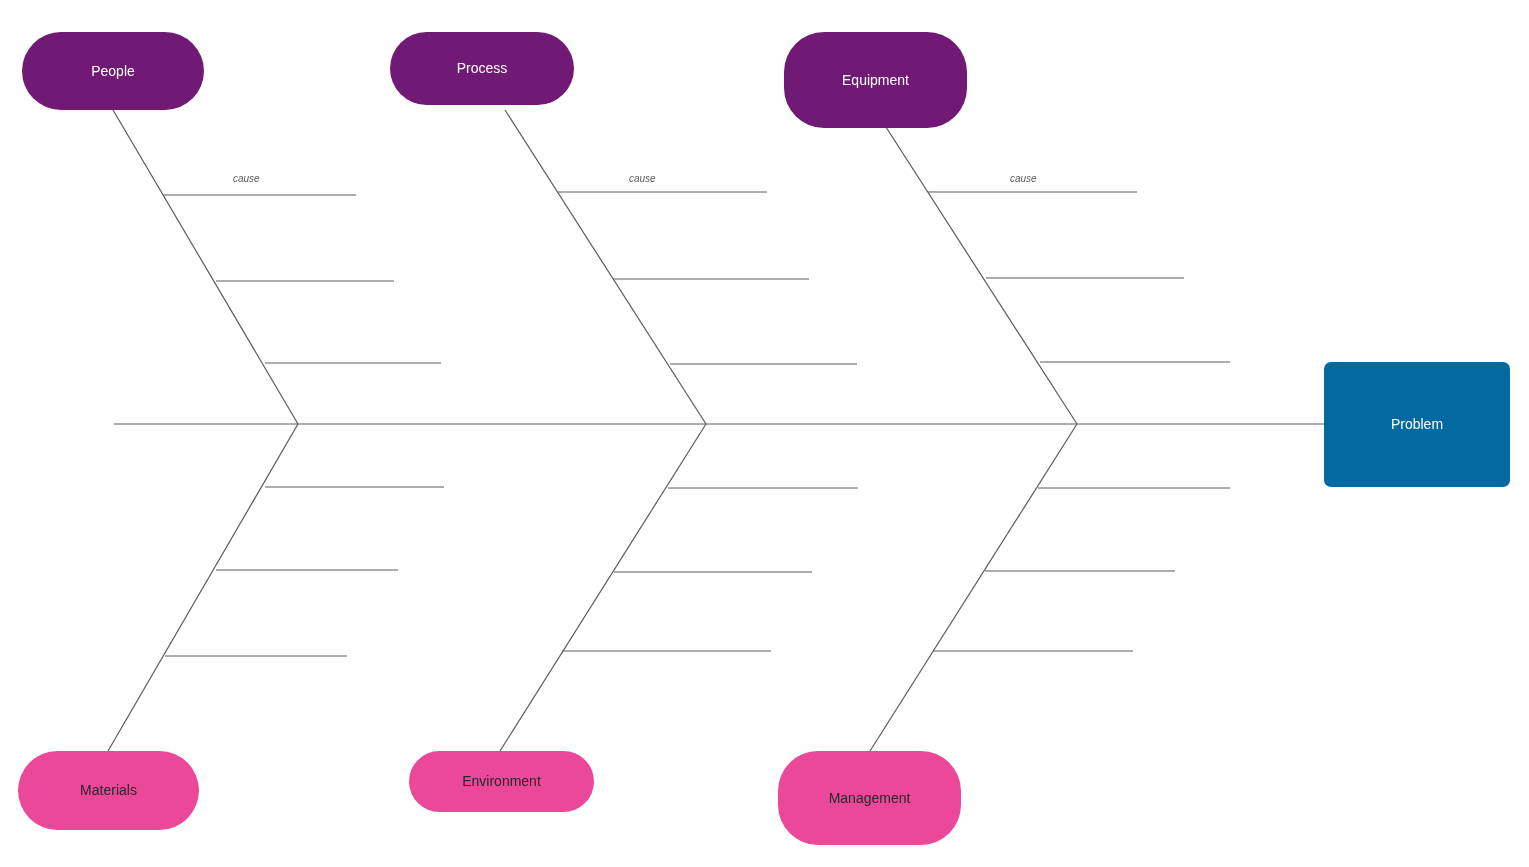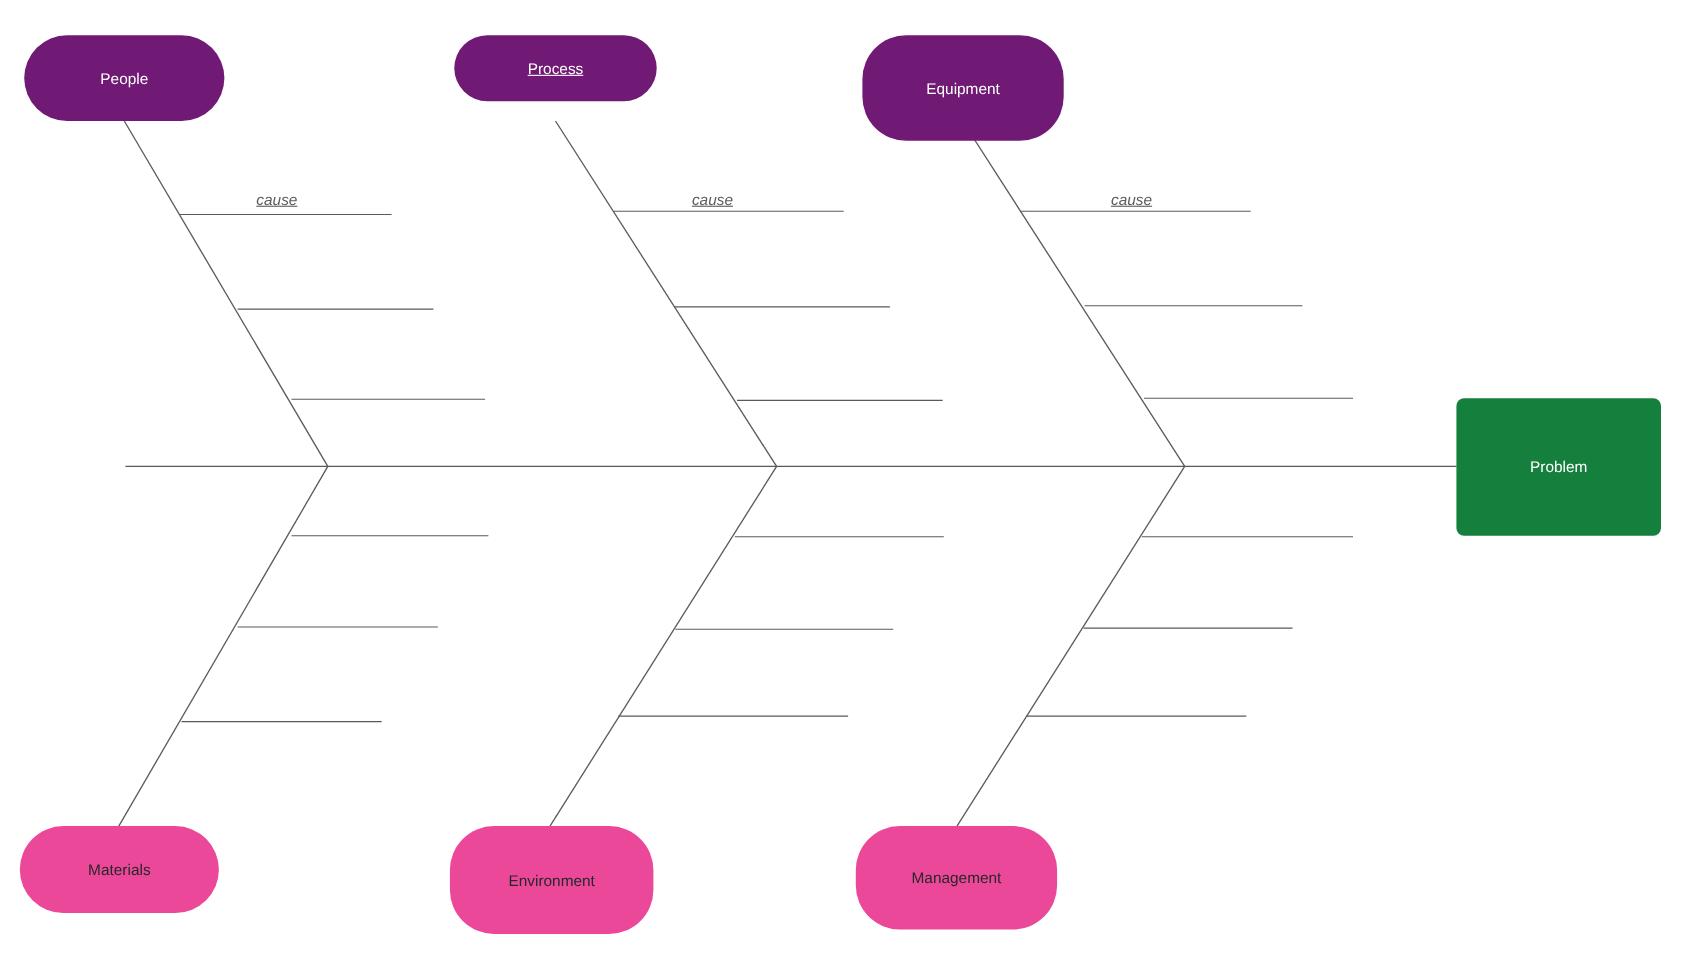--- a/index.html
+++ b/index.html
@@ -41,36 +41,35 @@
     background: #701a75;
     color: #ffffff;
     font-size: 14px;
   }
   .cat-bottom {
     background: #ec4899;
     color: #26282b;
     font-size: 14px;
   }
   .problem-box {
-    background: #15803d;
+    background: #0369a1;
     color: #ffffff;
     font-size: 14px;
     border-radius: 7px;
   }
   .node-label {
     display: block;
     pointer-events: none;
   }
   .cause-label {
     position: absolute;
     font-style: italic;
-    font-size: 14px;
+    font-size: 10px;
     color: #5c5c5c;
     white-space: nowrap;
-    text-decoration: underline;
   }
 </style>
 </head>
 <body>
 
 <div id="canvas">
 
   <svg id="diagram-svg" viewBox="0 0 1529 867" xmlns="http://www.w3.org/2000/svg">
     <g id="svg-lines" stroke-linecap="butt" shape-rendering="geometricPrecision">
         <line x1="114" y1="424" x2="1324" y2="424" stroke="#5a5a5a" stroke-width="1.2"></line>
@@ -101,24 +100,24 @@
       </g>
   </svg>
 
   <div id="nodes-layer">
       <div class="node cat-pill cat-top" style="left: 22px; top: 32px; width: 182px; height: 78px;">
         <span class="node-label">People</span>
       </div>
       <div class="node cat-pill cat-bottom" style="left: 18px; top: 751px; width: 181px; height: 79px;">
         <span class="node-label">Materials</span>
       </div>
-      <div class="node cat-pill cat-top" style="left: 413px; top: 32px; width: 184px; height: 60px; text-decoration: underline;">
+      <div class="node cat-pill cat-top" style="left: 390px; top: 32px; width: 184px; height: 73px;">
         <span class="node-label">Process</span>
       </div>
-      <div class="node cat-pill cat-bottom" style="left: 409px; top: 751px; width: 185px; height: 98px;">
+      <div class="node cat-pill cat-bottom" style="left: 409px; top: 751px; width: 185px; height: 61px;">
         <span class="node-label">Environment</span>
       </div>
       <div class="node cat-pill cat-top" style="left: 784px; top: 32px; width: 183px; height: 96px;">
         <span class="node-label">Equipment</span>
       </div>
       <div class="node cat-pill cat-bottom" style="left: 778px; top: 751px; width: 183px; height: 94px;">
         <span class="node-label">Management</span>
       </div>
       <div class="node problem-box" style="left: 1324px; top: 362px; width: 186px; height: 125px;">
         <span class="node-label">Problem</span>

